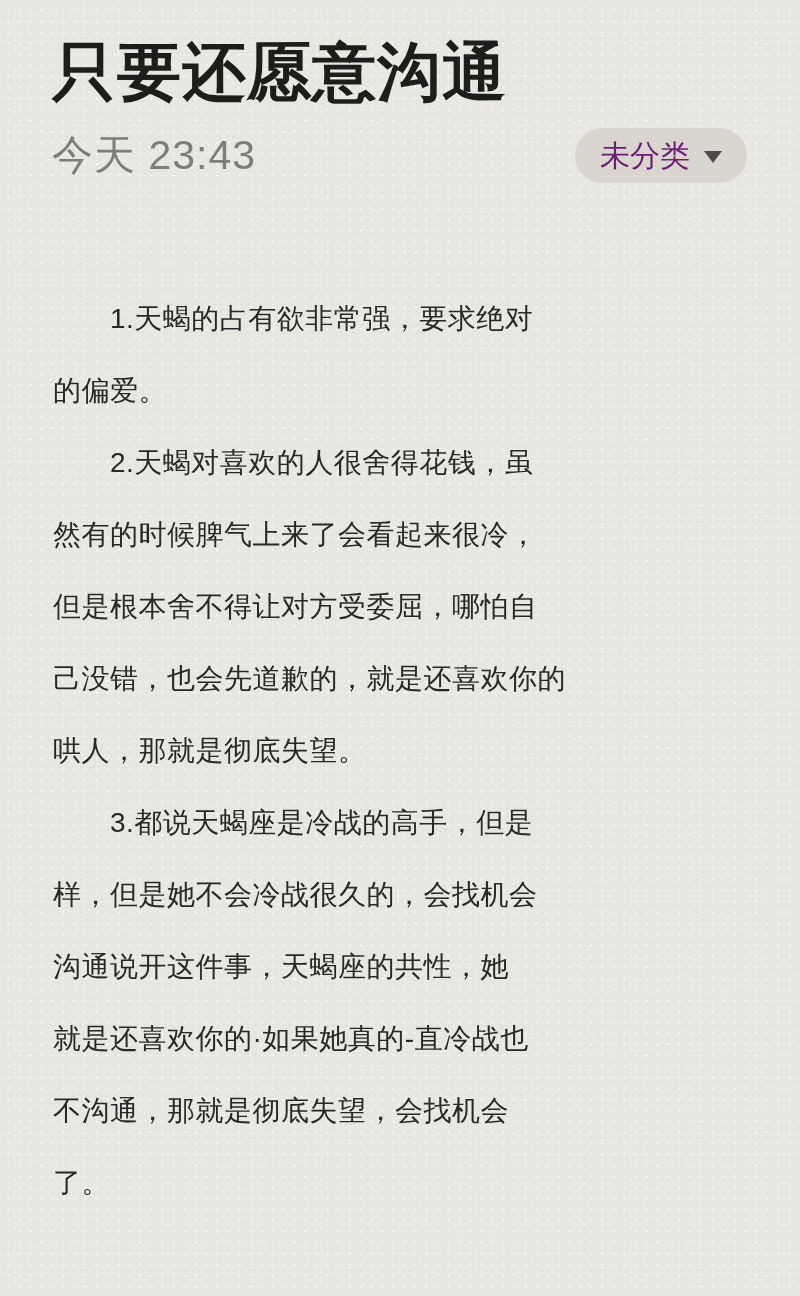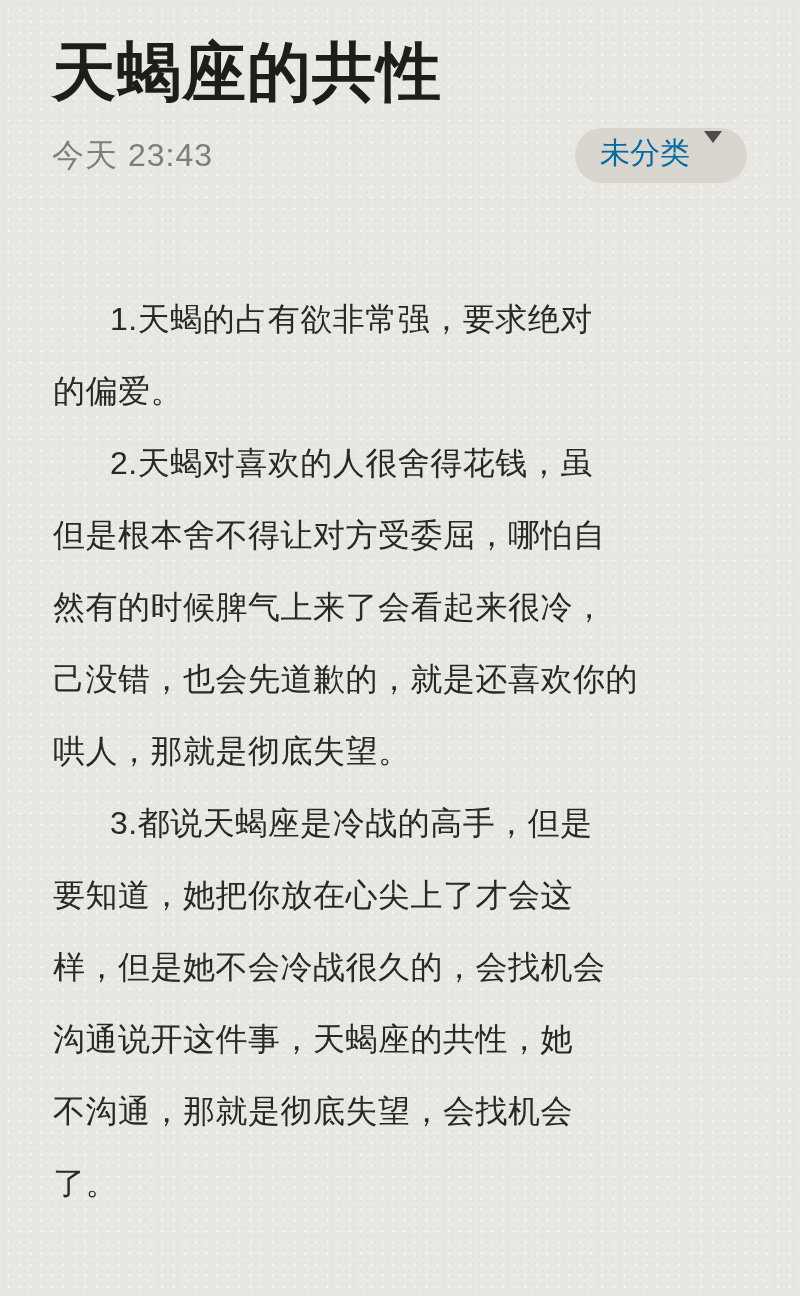--- a/index.html
+++ b/index.html
@@ -34,92 +34,92 @@
     letter-spacing: 1px;
     color: #1d1d1b;
   }
   .meta-row {
     margin-top: 18px;
     display: flex;
     align-items: center;
     justify-content: space-between;
   }
   .timestamp {
-    font-size: 32px;
+    font-size: 41px;
     color: #7f7d77;
     letter-spacing: 1px;
   }
   .badge {
     display: inline-flex;
-    align-items: flex-start;
+    align-items: center;
     gap: 14px;
     height: 55px;
     padding: 0 25px;
     border: none;
     border-radius: 28px;
     background: #d9d6d0;
-    color: #0369a1;
-    font-family: Liberation Mono, monospace;
+    color: #701a75;
+    font-family: Liberation Serif, serif;
     font-size: 30px;
     line-height: 55px;
     cursor: pointer;
   }
   .badge .tri {
     display: inline-block;
     width: 0;
     height: 0;
     border-left: 9px solid transparent;
     border-right: 9px solid transparent;
     border-top: 12px solid #4d4b47;
     margin-top: 3px;
   }
   .note-body {
     margin-top: 100px;
     padding: 0 53px;
-    font-size: 32px;
+    font-size: 28px;
     line-height: 72px;
     font-weight: 500;
     color: #282826;
     letter-spacing: 0.5px;
   }
   .line {
     white-space: nowrap;
     height: 72px;
   }
   .line.indent {
     padding-left: 57px;
   }
 </style>
 </head>
 <body>
 
 <div class="page">
 
   <div class="header">
-    <h1 class="title">天蝎座的共性</h1>
+    <h1 class="title">只要还愿意沟通</h1>
 
     <div class="meta-row">
       <span class="timestamp">今天 23:43</span>
 
       <button class="badge">
         <span>未分类</span>
         <span class="tri"></span>
       </button>
     </div>
   </div>
 
   <div class="note-body">
     <div class="line indent">1.天蝎的占有欲非常强，要求绝对</div>
     <div class="line">的偏爱。</div>
     <div class="line indent">2.天蝎对喜欢的人很舍得花钱，虽</div>
+    <div class="line">然有的时候脾气上来了会看起来很冷，</div>
     <div class="line">但是根本舍不得让对方受委屈，哪怕自</div>
-    <div class="line">然有的时候脾气上来了会看起来很冷，</div>
     <div class="line">己没错，也会先道歉的，就是还喜欢你的</div>
     <div class="line">哄人，那就是彻底失望。</div>
     <div class="line indent">3.都说天蝎座是冷战的高手，但是</div>
-    <div class="line">要知道，她把你放在心尖上了才会这</div>
     <div class="line">样，但是她不会冷战很久的，会找机会</div>
     <div class="line">沟通说开这件事，天蝎座的共性，她</div>
+    <div class="line">就是还喜欢你的·如果她真的-直冷战也</div>
     <div class="line">不沟通，那就是彻底失望，会找机会</div>
     <div class="line">了。</div>
   </div>
 
 </div>
 
 </body></html>

